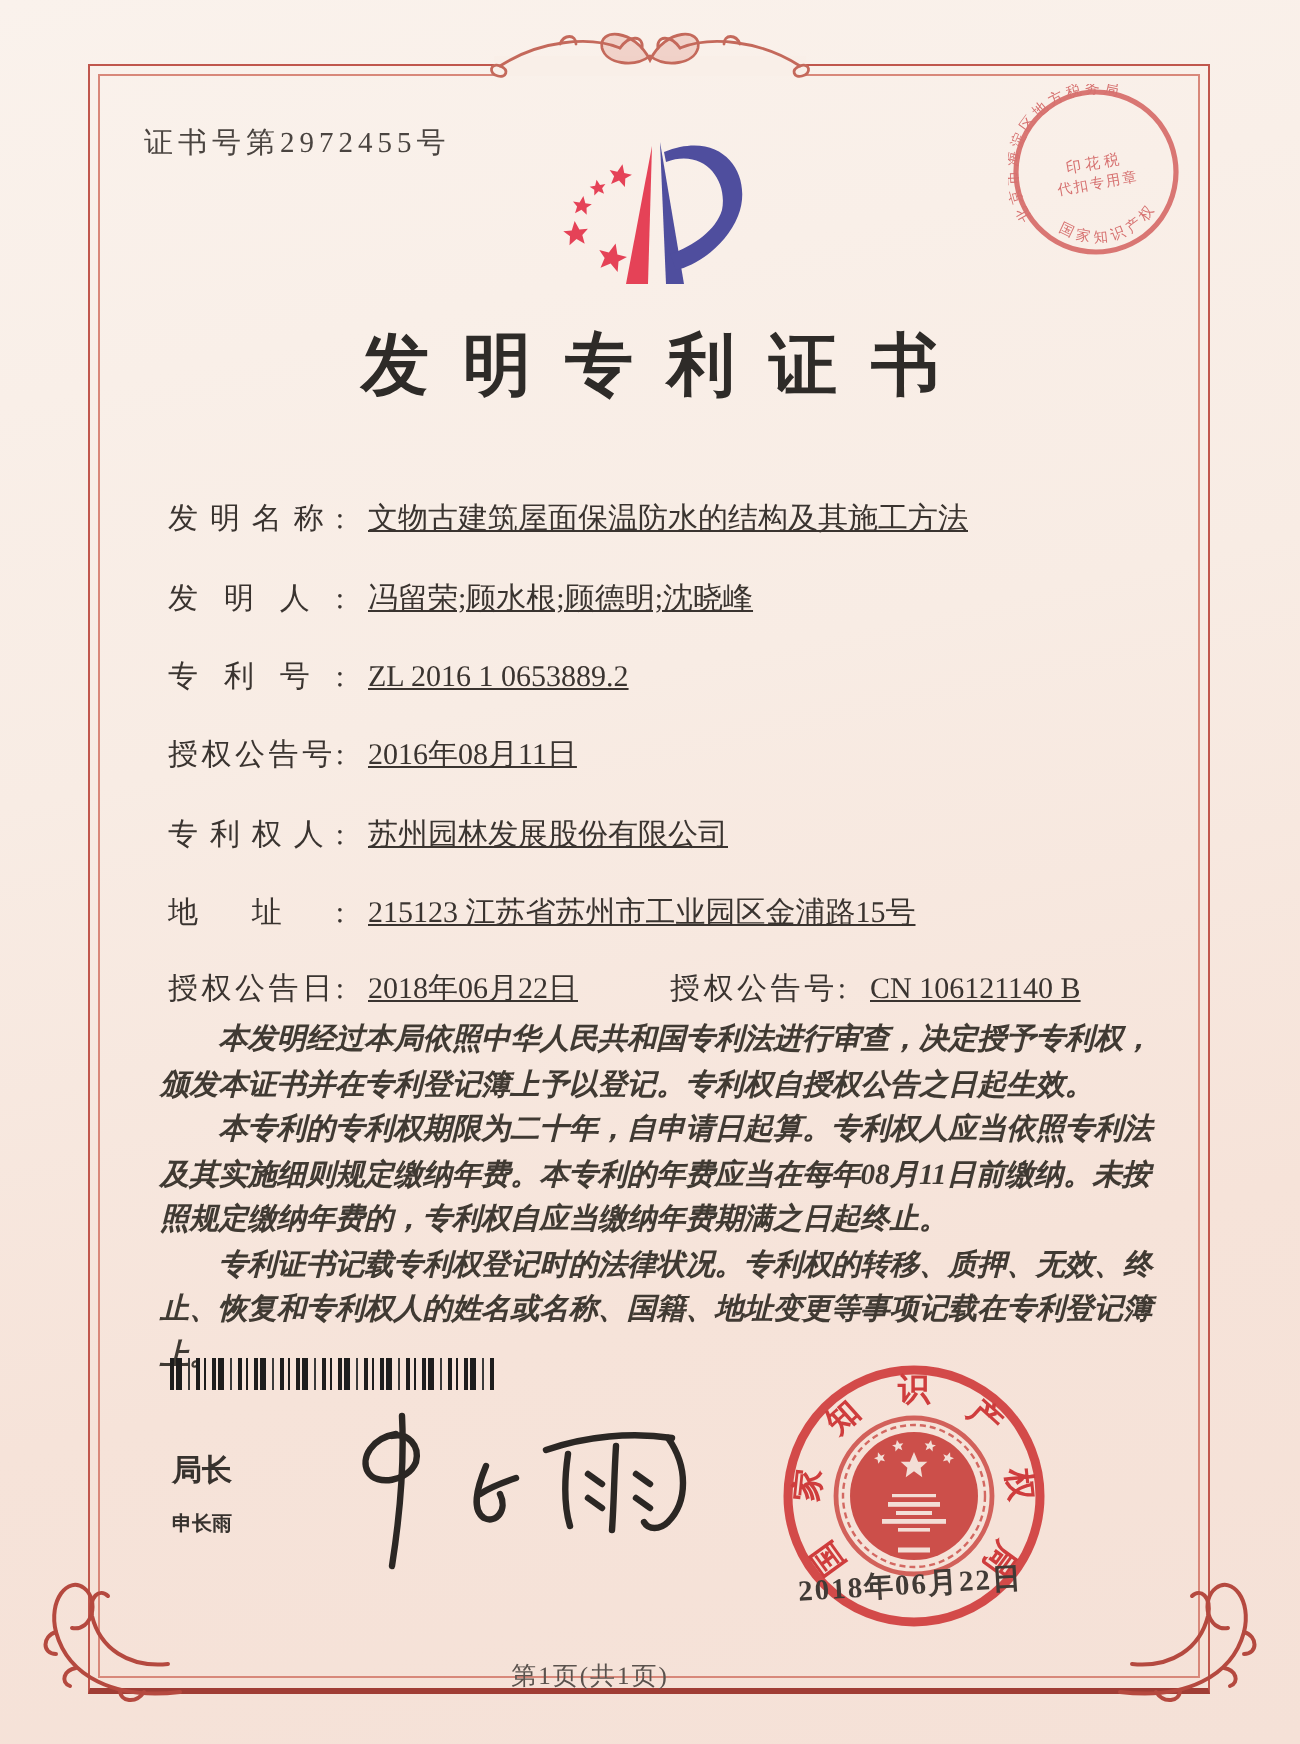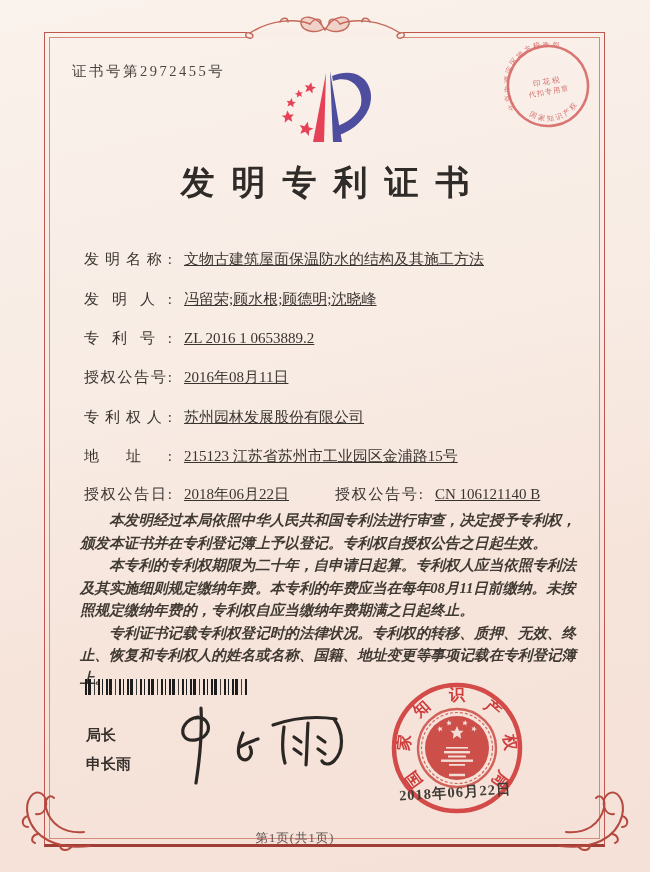--- a/index.html
+++ b/index.html
@@ -33,21 +33,21 @@
   
   .barcode{position:absolute;left:85px;top:679px;width:164px;height:16px;
     background:repeating-linear-gradient(90deg,
       #1d1d1d 0 2px,rgba(0,0,0,0) 2px 3px,
       #1d1d1d 3px 6px,rgba(0,0,0,0) 6px 9px,
       #3a3a3a 9px 10px,rgba(0,0,0,0) 10px 13px,
       #1d1d1d 13px 15px,rgba(0,0,0,0) 15px 17px,
       #1d1d1d 17px 18px,rgba(0,0,0,0) 18px 21px);}
   .officer-title{position:absolute;left:86px;top:726px;font-size:15px;font-weight:bold;
     color:#37322e;font-family:"Liberation Sans","DejaVu Sans",sans-serif;}
-  .officer-name{position:absolute;left:86px;top:755px;font-size:15px;font-weight:bold;
+  .officer-name{position:absolute;left:86px;top:755px;font-size:10px;font-weight:bold;
     color:#37322e;font-family:"Liberation Sans","DejaVu Sans",sans-serif;}
   .signature{position:absolute;left:168px;top:703px;}
   .authority-seal{position:absolute;left:391px;top:682px;}
   .seal-date{position:absolute;left:399px;top:783px;font-size:14.5px;font-weight:bold;
     color:#413b36;transform:rotate(-3.5deg);letter-spacing:1px;}
   .footer{position:absolute;left:35px;top:830px;width:520px;text-align:center;
     font-size:12.5px;color:#5a524d;letter-spacing:1px;}
   svg text{font-family:"Liberation Serif","DejaVu Serif",serif;}
 </style>
 </head>

